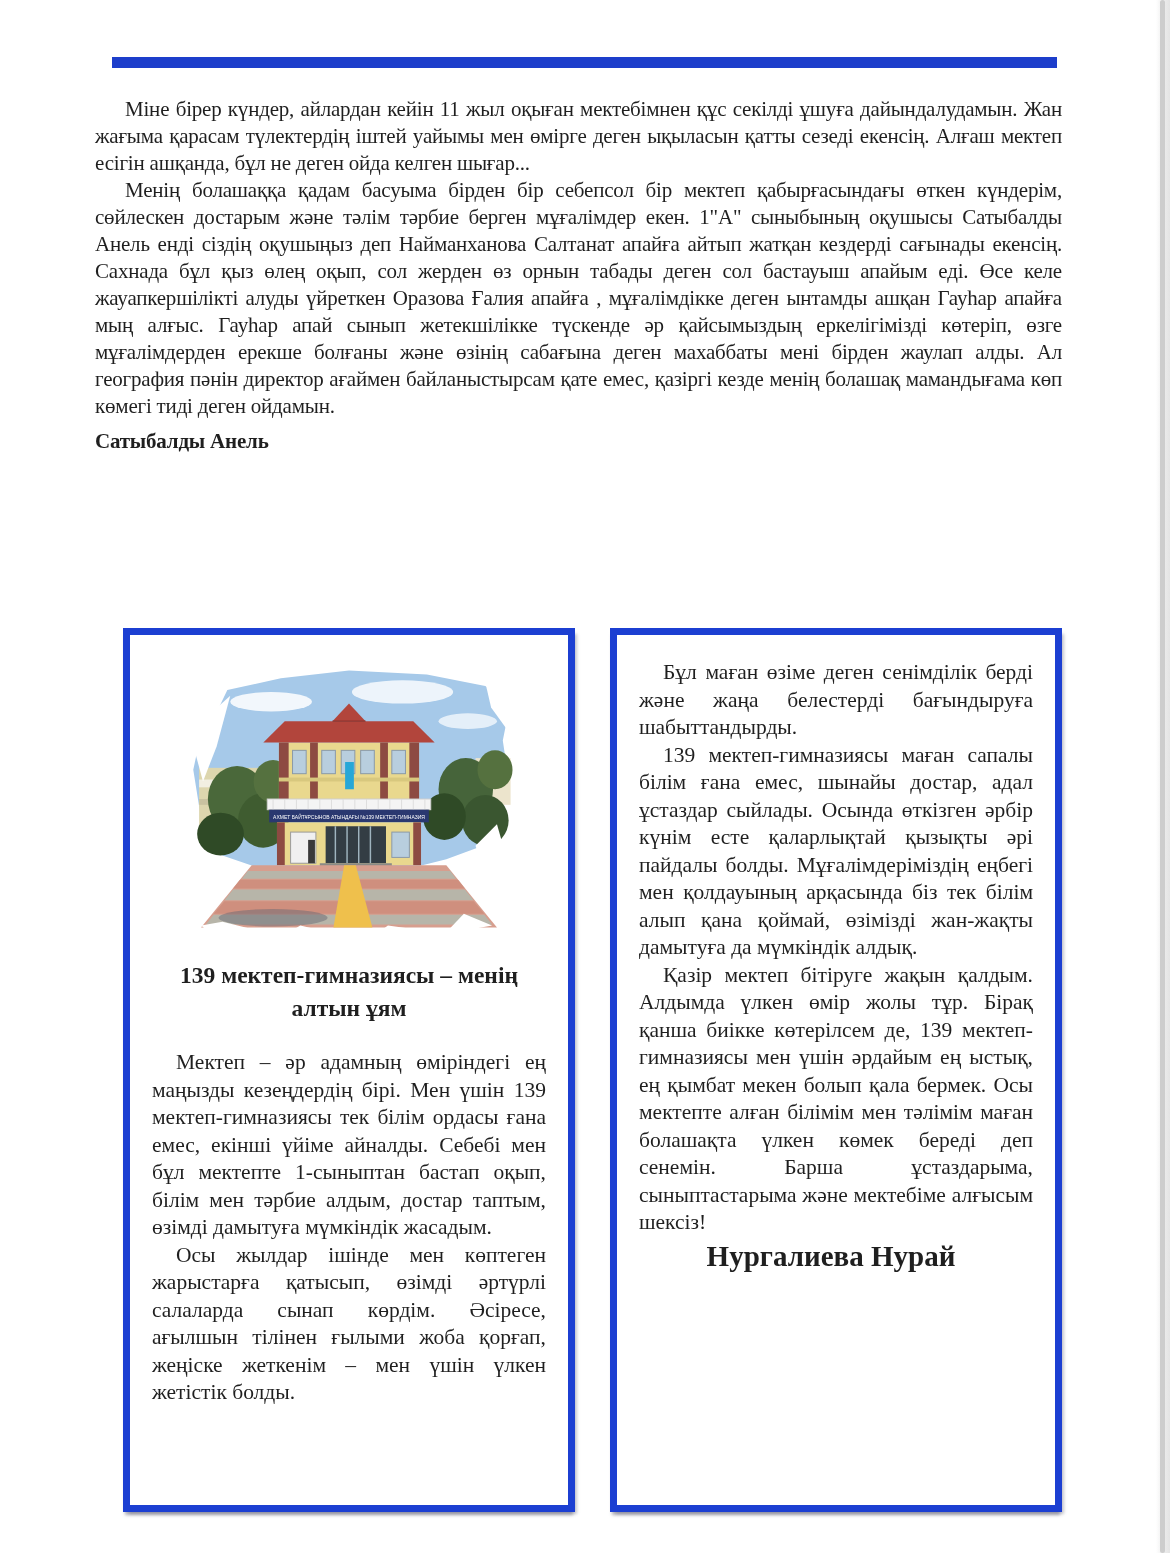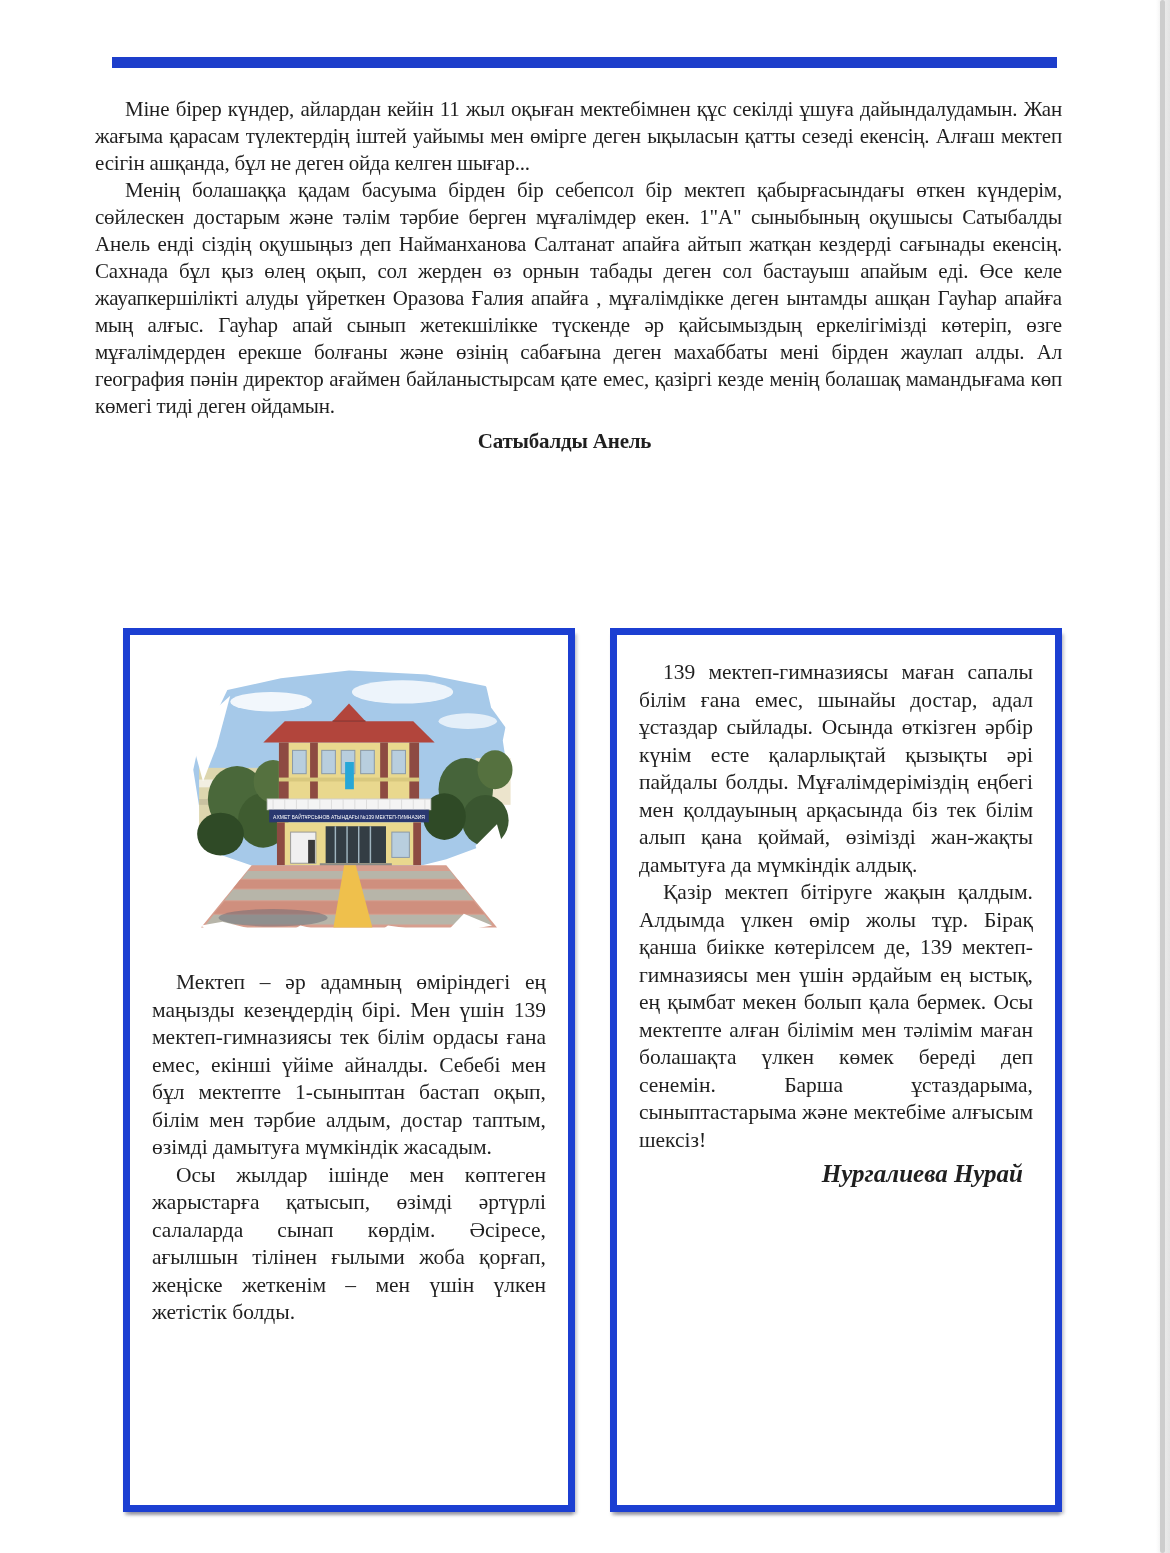--- a/index.html
+++ b/index.html
@@ -17,21 +17,21 @@
   }
   
   .article{
     position:absolute;left:95px;top:96px;width:967px;
     font-size:21px;line-height:27px;text-align:justify;
     letter-spacing:-0.2px;
   }
   .article p{margin:0;text-indent:30px;}
   .article-sign{
     margin-top:6px;
-    text-align:center;
+    text-align:left;
     font-weight:bold;
     line-height:31px;
     padding-right:28px;
     text-indent:0;
   }
   .article-sign div{text-indent:0;}
   
   .card{
     position:absolute;top:628px;width:452px;height:884px;
     border:7px solid #1c3fd2;
@@ -55,24 +55,23 @@
     text-align:center;
     font-weight:bold;
     font-size:23.5px;
     line-height:33px;
     text-indent:0 !important;
   }
   .card-left .body-text{margin-top:24px;}
   .card-right .card-inner{padding-top:24px;}
   .card-sign{
     margin-top:4px;
-    text-align:right;
+    text-align:center;
     font-weight:bold;
-    font-style:italic;
-    font-size:25px;
+    font-size:29px;
     line-height:31px;
     padding-right:10px;
     text-indent:0;
   }
   
   .scroll-track{
     position:absolute;right:0;top:0;width:14px;height:1553px;
     background:linear-gradient(to right,#ffffff 0%,#ececec 55%,#e4e4e4 100%);
   }
   .scroll-thumb{
@@ -181,31 +180,33 @@
             <polygon points="340,30 368,44 362,78 346,56"></polygon>
             <polygon points="330,198 352,176 360,204 336,216"></polygon>
             <polygon points="70,276 102,284 60,290 48,280"></polygon>
             <polygon points="150,280 192,290 128,293"></polygon>
             <polygon points="240,280 282,286 222,293"></polygon>
             <polygon points="318,268 347,280 298,289"></polygon>
           </g>
         </svg>
       </div>
 
+      <div class="card-title">139 мектеп-гимназиясы – менің алтын ұям</div>
 
       <div class="body-text">
         <p>Мектеп – әр адамның өміріндегі ең маңызды кезеңдердің бірі. Мен үшін 139 мектеп-гимназиясы тек білім ордасы ғана емес, екінші үйіме айналды. Себебі мен бұл мектепте 1-сыныптан бастап оқып, білім мен тәрбие алдым, достар таптым, өзімді дамытуға мүмкіндік жасадым.</p>
         <p>Осы жылдар ішінде мен көптеген жарыстарға қатысып, өзімді әртүрлі салаларда сынап көрдім. Әсіресе, ағылшын тілінен ғылыми жоба қорғап, жеңіске жеткенім – мен үшін үлкен жетістік болды.</p>
       </div>
 
     </div>
   </div>
 
   <div class="card card-right">
     <div class="card-inner">
+      <p>Бұл маған өзіме деген сенімділік берді және жаңа белестерді бағындыруға шабыттандырды.</p>
       <p>139 мектеп-гимназиясы маған сапалы білім ғана емес, шынайы достар, адал ұстаздар сыйлады. Осында өткізген әрбір күнім есте қаларлықтай қызықты әрі пайдалы болды. Мұғалімдеріміздің еңбегі мен қолдауының арқасында біз тек білім алып қана қоймай, өзімізді жан-жақты дамытуға да мүмкіндік алдық.</p>
       <p>Қазір мектеп бітіруге жақын қалдым. Алдымда үлкен өмір жолы тұр. Бірақ қанша биікке көтерілсем де, 139 мектеп-гимназиясы мен үшін әрдайым ең ыстық, ең қымбат мекен болып қала бермек. Осы мектепте алған білімім мен тәлімім маған болашақта үлкен көмек береді деп сенемін. Барша ұстаздарыма, сыныптастарыма және мектебіме алғысым шексіз!</p>
       <div class="card-sign">
         <div>Нургалиева Нурай</div>
       </div>
     </div>
   </div>
 
   <div class="scroll-track">
     <div class="scroll-thumb"></div>

